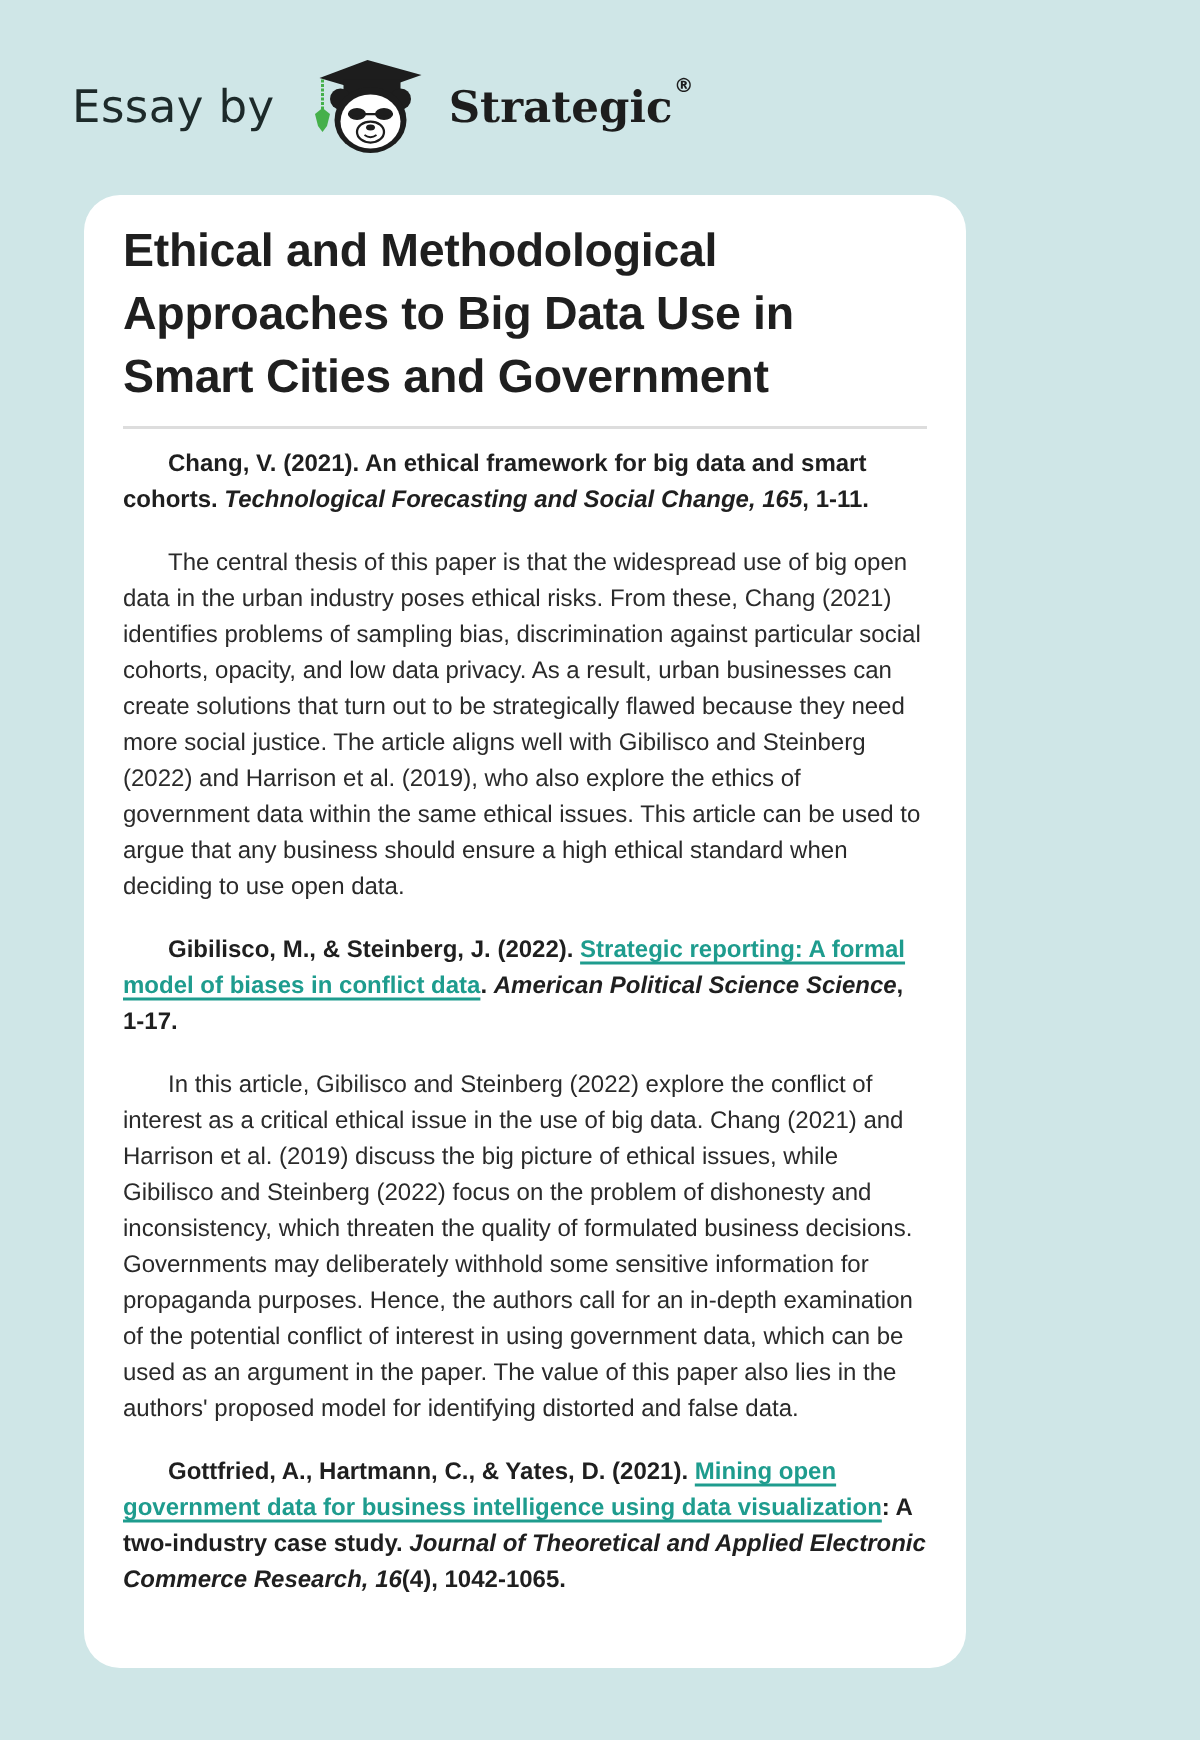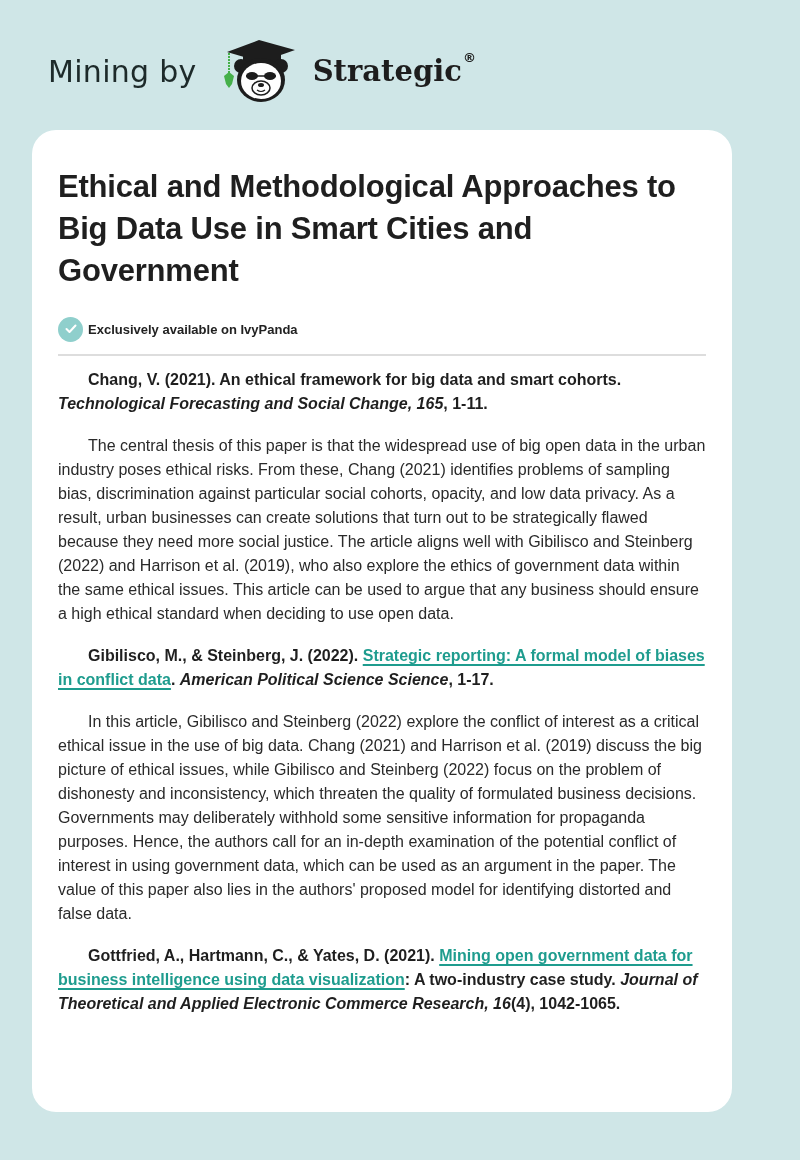--- a/index.html
+++ b/index.html
@@ -36,27 +36,27 @@
   .brand-reg {
     font-family: "DejaVu Sans", sans-serif;
     font-size: 13px;
     vertical-align: top;
     position: relative;
     top: -4px;
     margin-left: 1px;
   }
   .card {
     position: absolute;
-    left: 32px;
+    left: 56px;
     top: 130px;
-    width: 700px;
+    width: 588px;
     height: 982px;
     background: #ffffff;
     border-radius: 24px;
-    padding: 36px 26px 0 26px;
+    padding: 16px 26px 0 26px;
   }
   .title {
     font-size: 31px;
     font-weight: bold;
     line-height: 42px;
     color: #1f1f1f;
     letter-spacing: -0.2px;
   }
   .exclusive {
     display: flex;
@@ -95,21 +95,21 @@
   .para {
     text-indent: 30px;
     color: #2a2a2a;
     margin-bottom: 18px;
   }
 </style>
 </head>
 <body>
 
 <div class="brand">
-  <span class="brand-prefix">Mining by</span>
+  <span class="brand-prefix">Essay by</span>
   <svg class="brand-logo" viewBox="0 0 84 70">
 
     <polygon points="8,16 40,4 76,14 42,26" fill="#1d1d1d"></polygon>
     <rect x="24" y="17" width="38" height="10" fill="#1d1d1d"></rect>
 
     <line x1="10" y1="17" x2="10" y2="40" stroke="#45b04a" stroke-width="2" stroke-dasharray="2,1"></line>
     <path d="M5,40 L10,36 L15,40 L13,48 L10,52 L7,48 Z" fill="#45b04a"></path>
 
     <circle cx="22" cy="30" r="7" fill="#1d1d1d"></circle>
     <circle cx="62" cy="30" r="7" fill="#1d1d1d"></circle>
@@ -121,28 +121,20 @@
     <ellipse cx="42" cy="52" rx="9" ry="7" fill="#ffffff" stroke="#1d1d1d" stroke-width="1.5"></ellipse>
     <ellipse cx="42" cy="49" rx="3" ry="2" fill="#1d1d1d"></ellipse>
     <path d="M38,54 Q42,57 46,54" stroke="#1d1d1d" stroke-width="1.2" fill="none"></path>
   </svg>
   <span class="brand-name"><span>Strategic</span><span class="brand-reg">®</span></span>
 </div>
 
 <div class="card">
   <h1 class="title">Ethical and Methodological Approaches to Big Data Use in Smart Cities and Government</h1>
 
-  <div class="exclusive">
-    <span class="check">
-      <svg width="12" height="10" viewBox="0 0 12 10">
-          <path d="M1.5,5 L4.5,8 L10.5,1.5" stroke="#ffffff" stroke-width="2" fill="none" stroke-linecap="round" stroke-linejoin="round"></path>
-        </svg>
-    </span>
-    <span class="exclusive-text">Exclusively available on IvyPanda</span>
-  </div>
 
   <div class="divider"></div>
 
   <p class="entry ref"><span>Chang, V. (2021). </span><span>An ethical framework for big data and smart cohorts.</span> <i>Technological Forecasting and Social Change, 165</i><span>, 1-11.</span></p>
   <p class="entry para">The central thesis of this paper is that the widespread use of big open data in the urban industry poses ethical risks. From these, Chang (2021) identifies problems of sampling bias, discrimination against particular social cohorts, opacity, and low data privacy. As a result, urban businesses can create solutions that turn out to be strategically flawed because they need more social justice. The article aligns well with Gibilisco and Steinberg (2022) and Harrison et al. (2019), who also explore the ethics of government data within the same ethical issues. This article can be used to argue that any business should ensure a high ethical standard when deciding to use open data.</p>
 
   <p class="entry ref"><span>Gibilisco, M., &amp; Steinberg, J. (2022). </span><a>Strategic reporting: A formal model of biases in conflict data</a><span>. </span><i>American Political Science Science</i><span>, 1-17.</span></p>
   <p class="entry para">In this article, Gibilisco and Steinberg (2022) explore the conflict of interest as a critical ethical issue in the use of big data. Chang (2021) and Harrison et al. (2019) discuss the big picture of ethical issues, while Gibilisco and Steinberg (2022) focus on the problem of dishonesty and inconsistency, which threaten the quality of formulated business decisions. Governments may deliberately withhold some sensitive information for propaganda purposes. Hence, the authors call for an in-depth examination of the potential conflict of interest in using government data, which can be used as an argument in the paper. The value of this paper also lies in the authors' proposed model for identifying distorted and false data.</p>
 
   <p class="entry ref"><span>Gottfried, A., Hartmann, C., &amp; Yates, D. (2021). </span><a>Mining open government data for business intelligence using data visualization</a><span>: A two-industry case study. </span><i>Journal of Theoretical and Applied Electronic Commerce Research, 16</i><span>(4), 1042-1065.</span></p>

